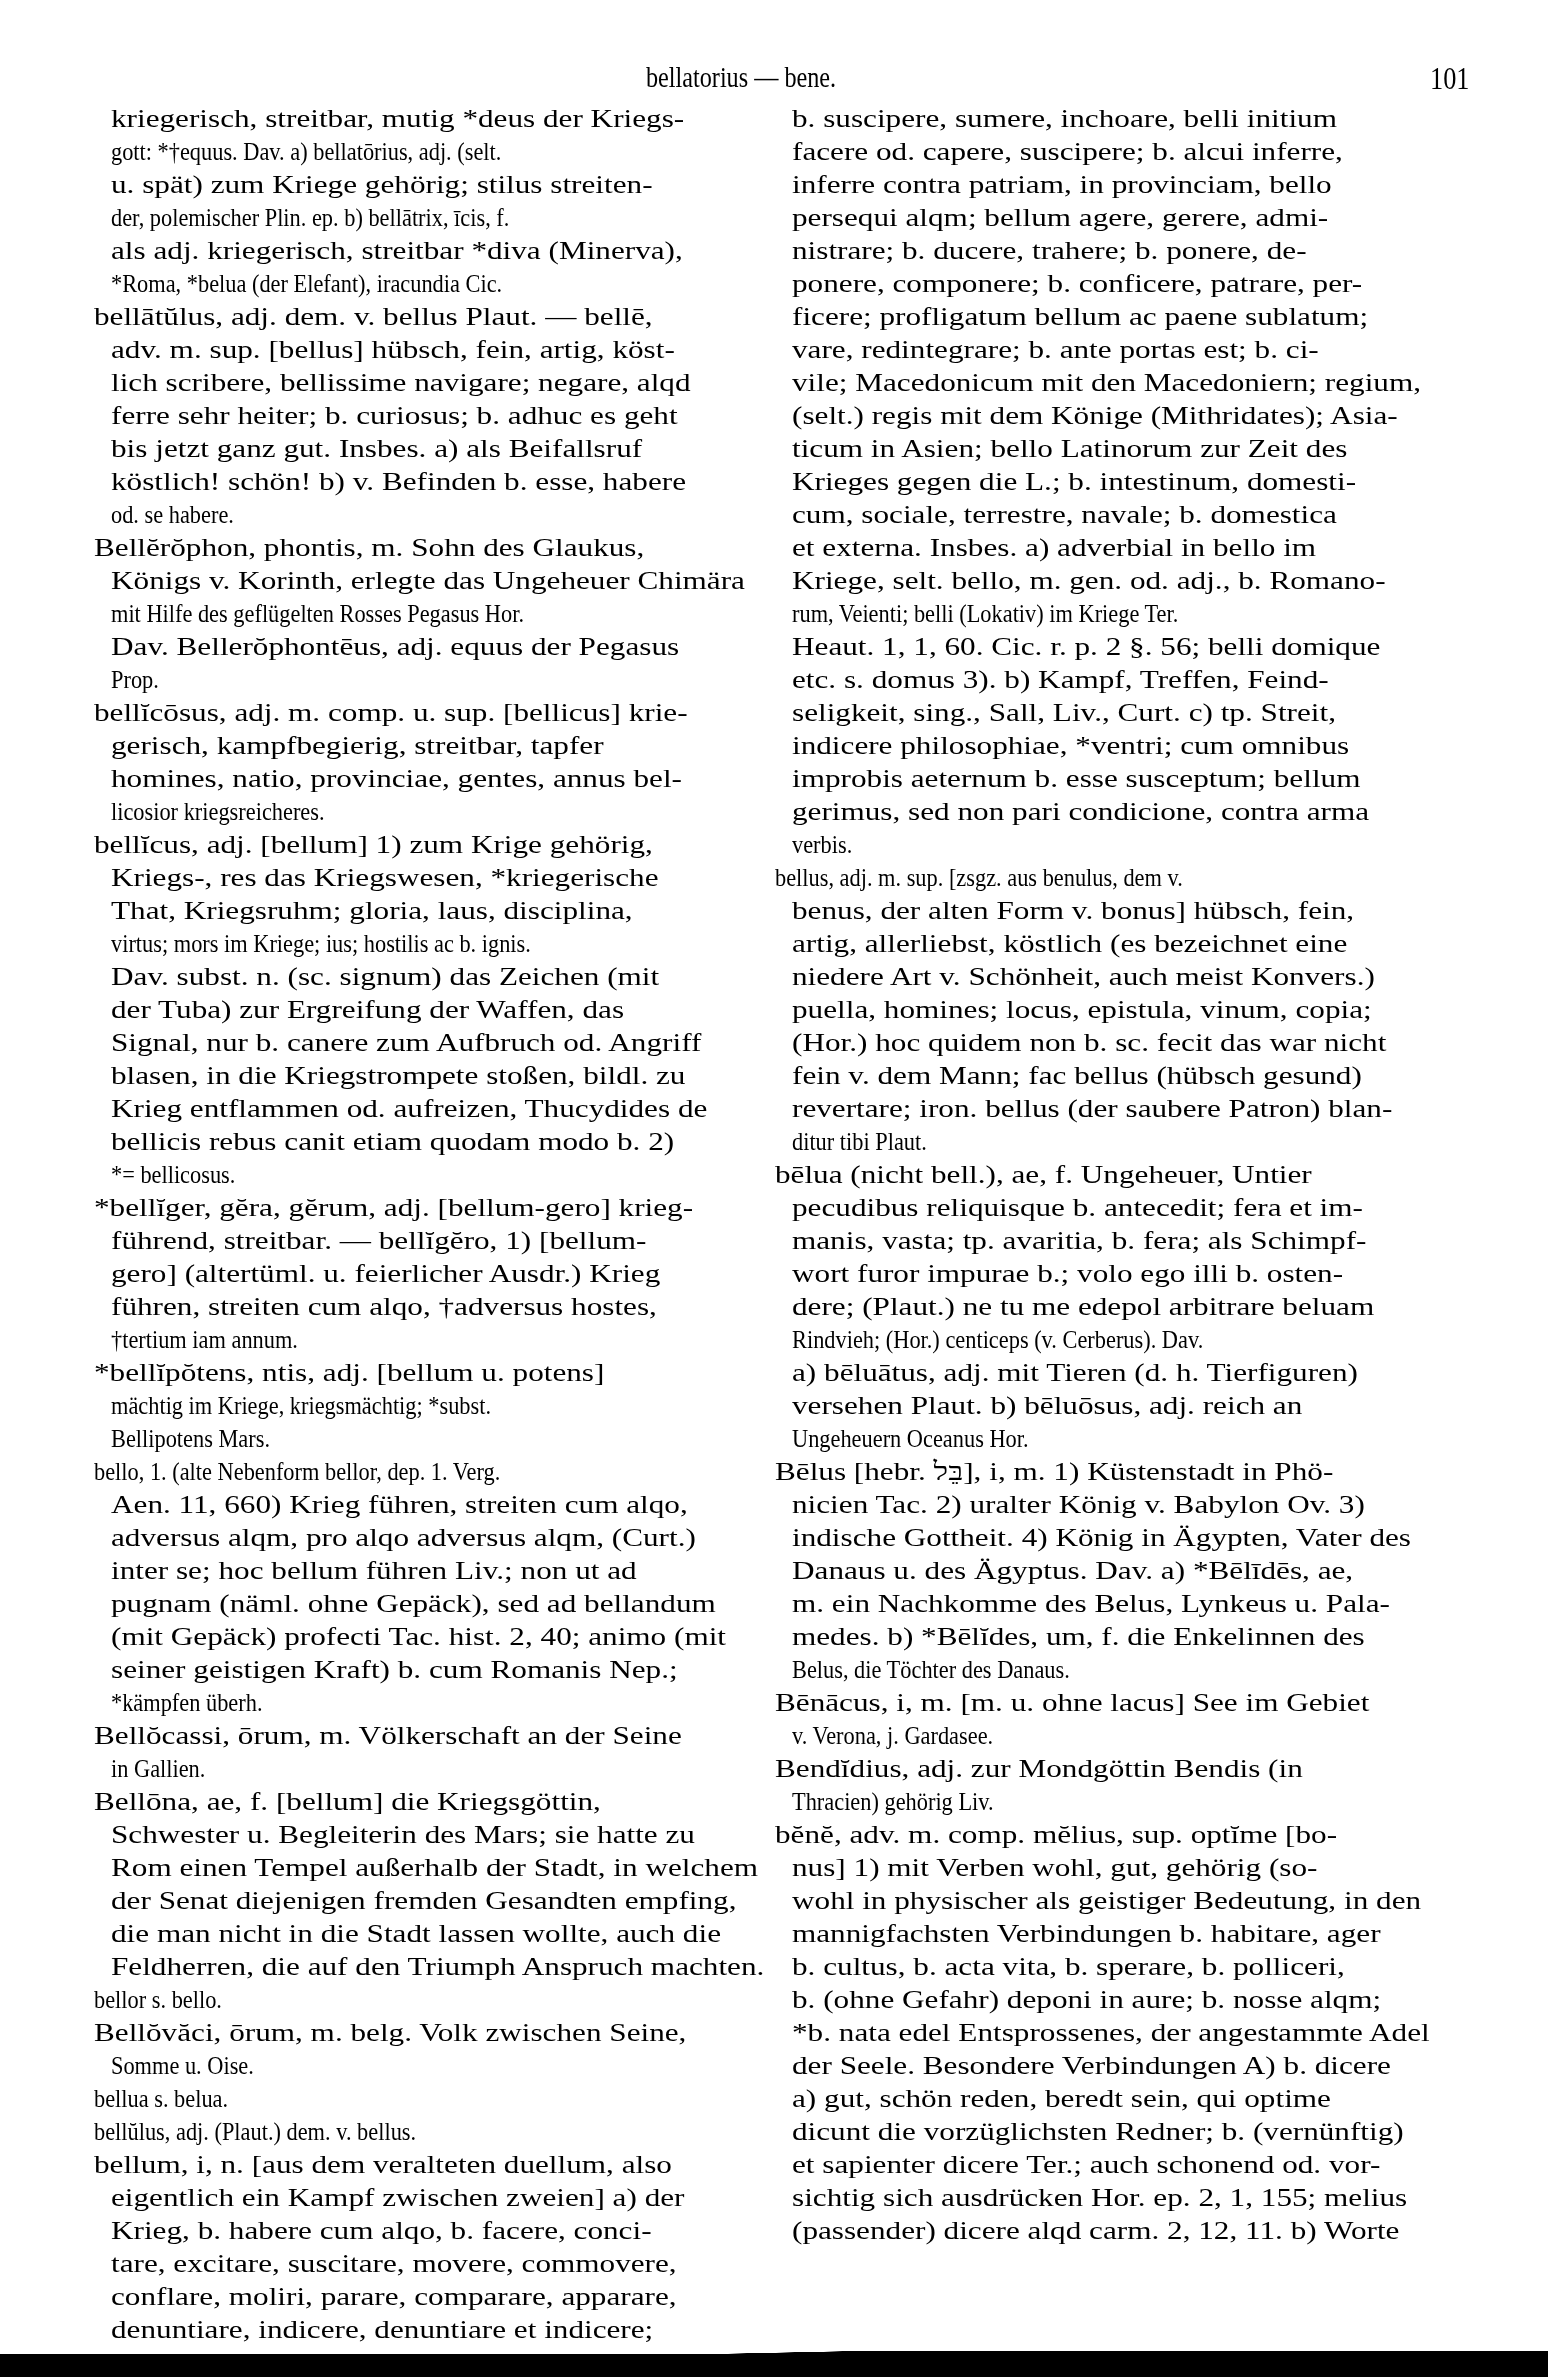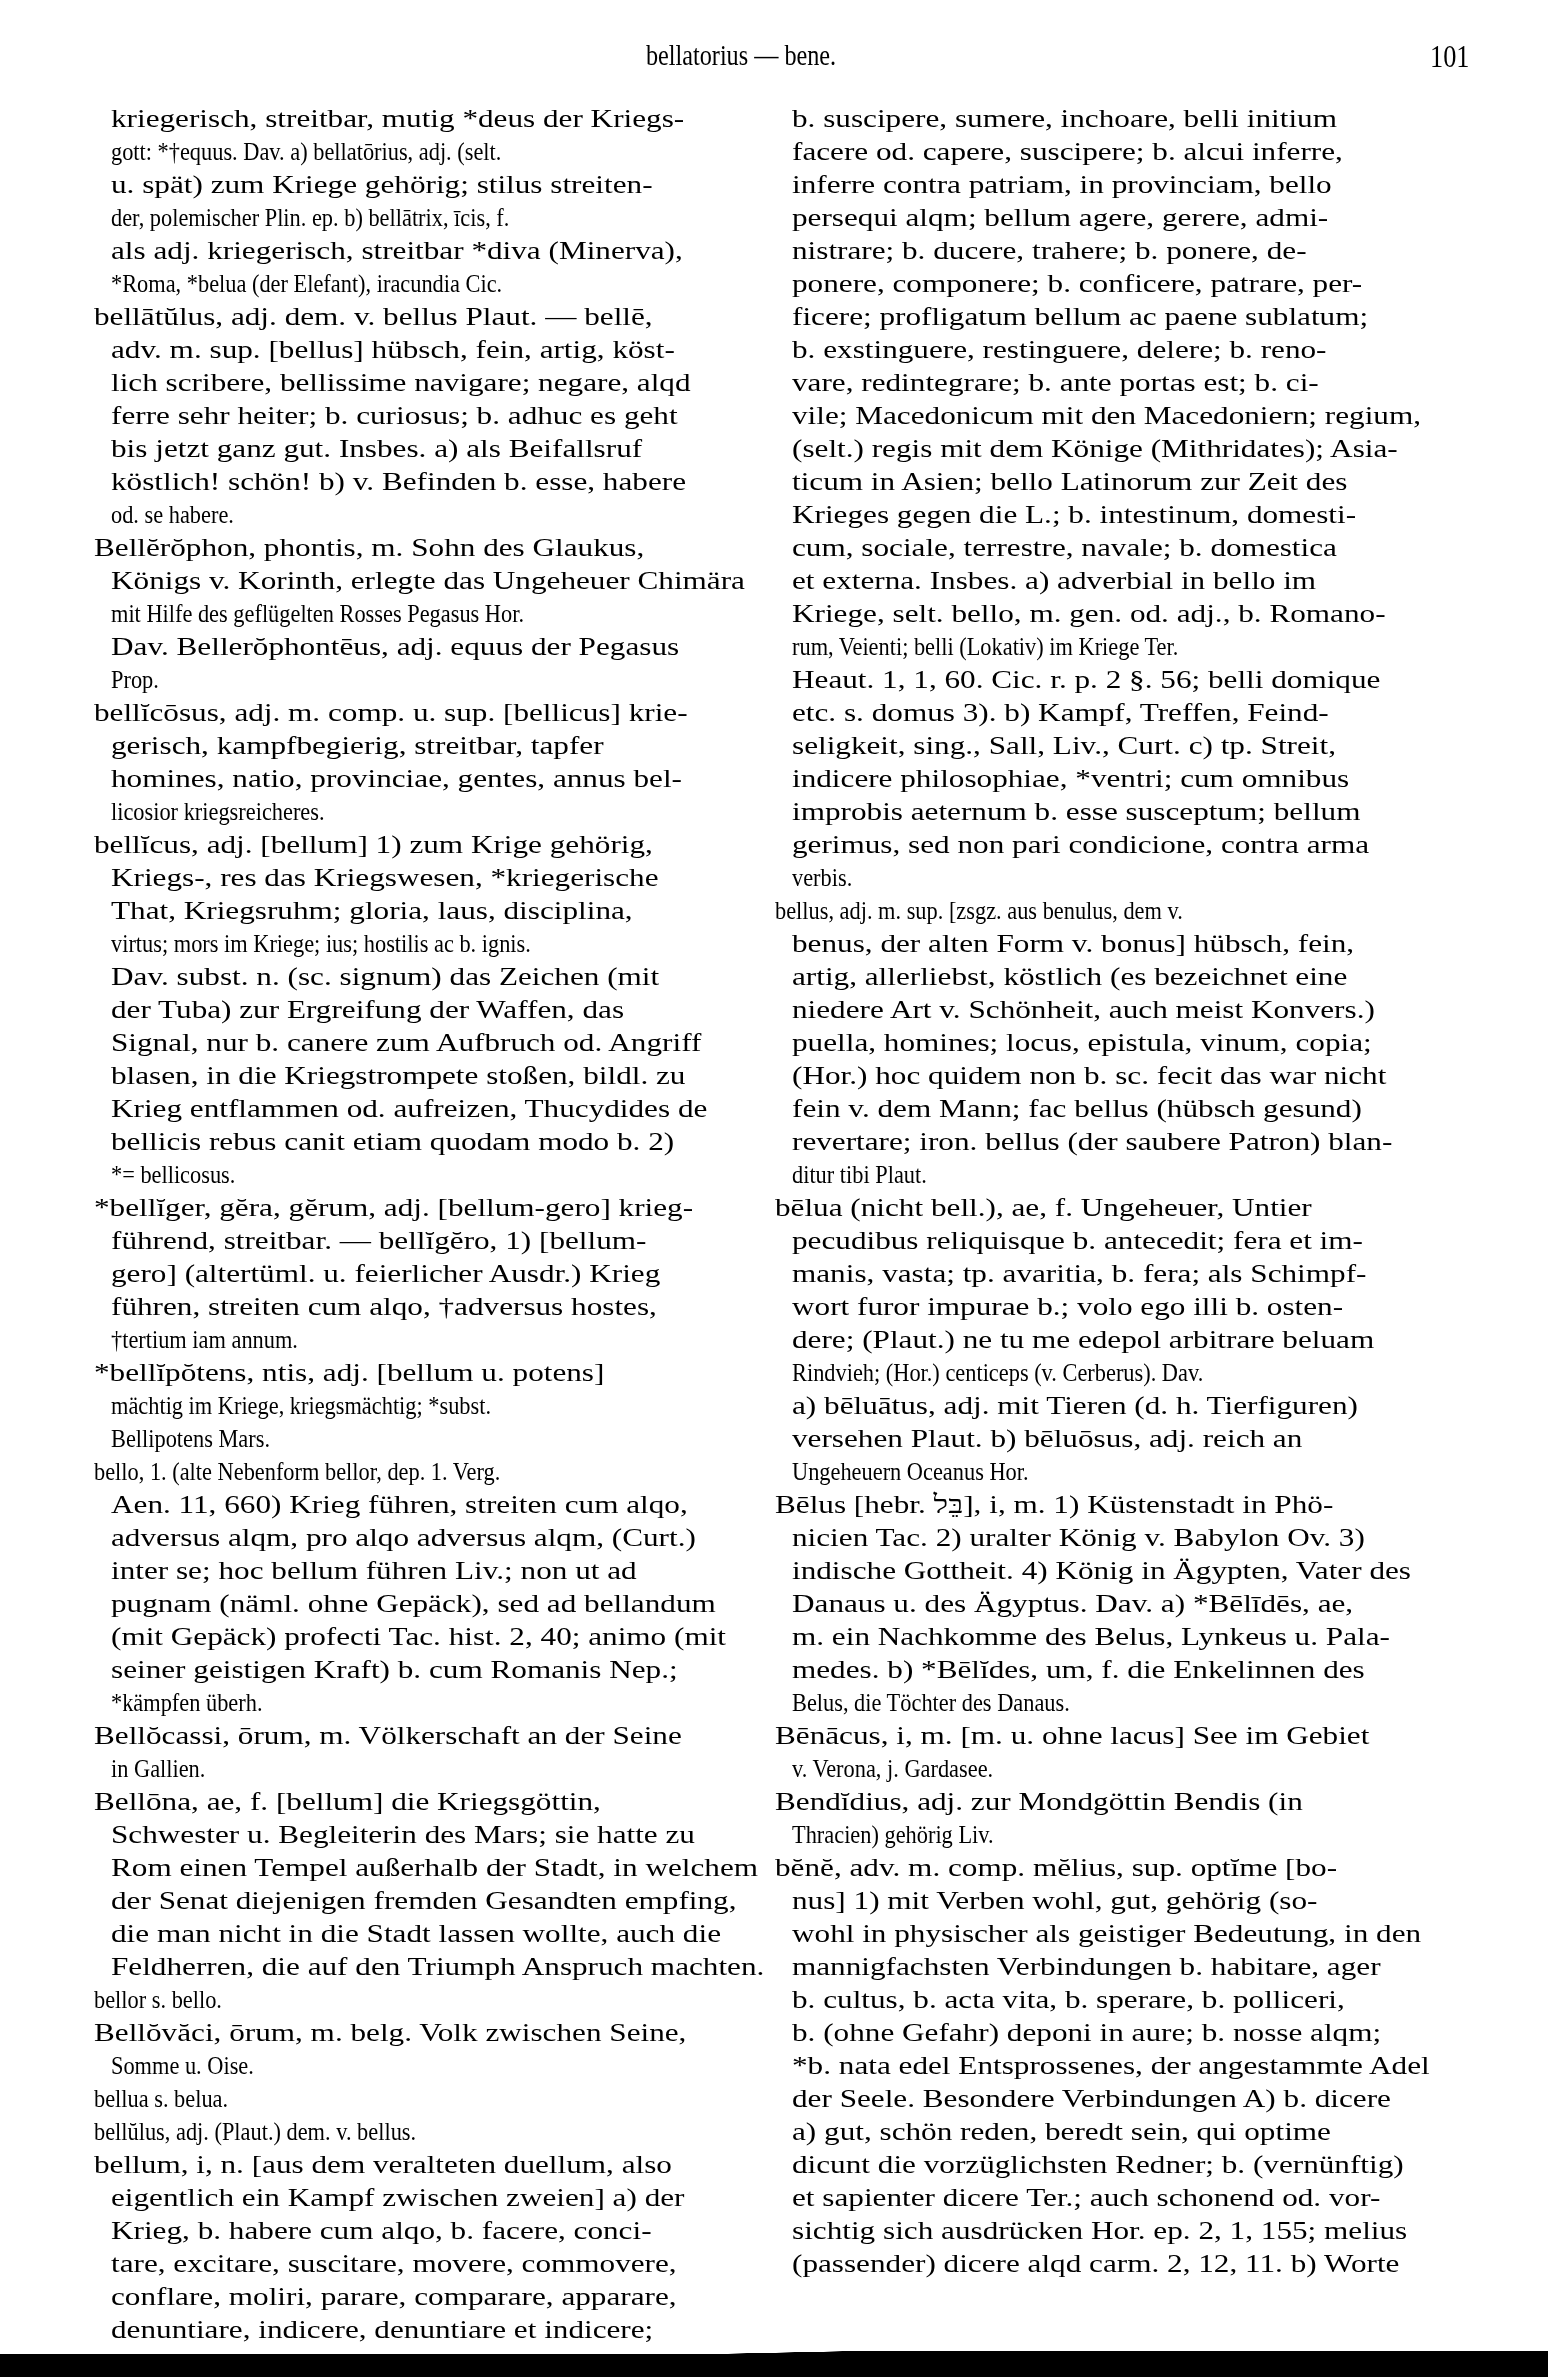--- a/index.html
+++ b/index.html
@@ -1,18 +1,18 @@
 <!DOCTYPE html>
 <html style="font-size:14px"><head>
 <meta charset="utf-8">
 <style>
   html, body { margin: 0; padding: 0; background: #ffffff; }
   body { width: 1549px; height: 2377px; position: relative; overflow: hidden;
          font-family: "DejaVu Serif", "Liberation Serif", serif; color: #000; }
-  .header { position: absolute; top: 27px; left: 0; width: 1549px; height: 43px; text-align: center; }
+  .header { position: absolute; top: 49px; left: 0; width: 1549px; height: 43px; text-align: center; }
   .running-head { position: absolute; left: 646px; top: 12px; font-size: 29.5px;
          font-family: "Liberation Serif", serif; letter-spacing: 0px; transform: scaleX(0.82); transform-origin: left; }
   .page-number { position: absolute; left: 1430px; top: 12px; font-size: 31px;
          font-family: "Liberation Serif", serif; transform: scaleX(0.85); transform-origin: left; }
   .col { position: absolute; top: 102px; }
   .col.left { left: 94px; width: 672px; }
   .col.right { left: 775px; width: 698px; }
   .line { height: 33px; line-height: 33px; white-space: nowrap; font-size: 26px;
           font-family: "Liberation Serif", serif; transform-origin: left center; overflow: visible; }
   .line span.txt { display: inline-block; transform: scaleX(0.86); transform-origin: left center; white-space: nowrap; }
@@ -101,21 +101,20 @@
     <div class="line indent"><span class="txt" style="transform: scaleX(1.2);">denuntiare, indicere, denuntiare et indicere;</span></div>
   </div>
 <div class="col right" id="col-right">
     <div class="line indent"><span class="txt" style="transform: scaleX(1.2);">b. suscipere, sumere, inchoare, belli initium</span></div>
     <div class="line indent"><span class="txt" style="transform: scaleX(1.2);">facere od. capere, suscipere; b. alcui inferre,</span></div>
     <div class="line indent"><span class="txt" style="transform: scaleX(1.2);">inferre contra patriam, in provinciam, bello</span></div>
     <div class="line indent"><span class="txt" style="transform: scaleX(1.2);">persequi alqm; bellum agere, gerere, admi-</span></div>
     <div class="line indent"><span class="txt" style="transform: scaleX(1.2);">nistrare; b. ducere, trahere; b. ponere, de-</span></div>
     <div class="line indent"><span class="txt" style="transform: scaleX(1.2);">ponere, componere; b. conficere, patrare, per-</span></div>
     <div class="line indent"><span class="txt" style="transform: scaleX(1.2);">ficere; profligatum bellum ac paene sublatum;</span></div>
-    <div class="line indent"><span class="txt" style="transform: scaleX(1.2);">b. exstinguere, restinguere, delere; b. reno-</span></div>
     <div class="line indent"><span class="txt" style="transform: scaleX(1.2);">vare, redintegrare; b. ante portas est; b. ci-</span></div>
     <div class="line indent"><span class="txt" style="transform: scaleX(1.2);">vile; Macedonicum mit den Macedoniern; regium,</span></div>
     <div class="line indent"><span class="txt" style="transform: scaleX(1.2);">(selt.) regis mit dem Könige (Mithridates); Asia-</span></div>
     <div class="line indent"><span class="txt" style="transform: scaleX(1.2);">ticum in Asien; bello Latinorum zur Zeit des</span></div>
     <div class="line indent"><span class="txt" style="transform: scaleX(1.2);">Krieges gegen die L.; b. intestinum, domesti-</span></div>
     <div class="line indent"><span class="txt" style="transform: scaleX(1.2);">cum, sociale, terrestre, navale; b. domestica</span></div>
     <div class="line indent"><span class="txt" style="transform: scaleX(1.2);">et externa. Insbes. a) adverbial in bello im</span></div>
     <div class="line indent"><span class="txt" style="transform: scaleX(1.2);">Kriege, selt. bello, m. gen. od. adj., b. Romano-</span></div>
     <div class="line indent"><span class="txt" style="transform: scaleX(0.86);">rum, Veienti; belli (Lokativ) im Kriege Ter.</span></div>
     <div class="line indent"><span class="txt" style="transform: scaleX(1.2);">Heaut. 1, 1, 60. Cic. r. p. 2 §. 56; belli domique</span></div>

